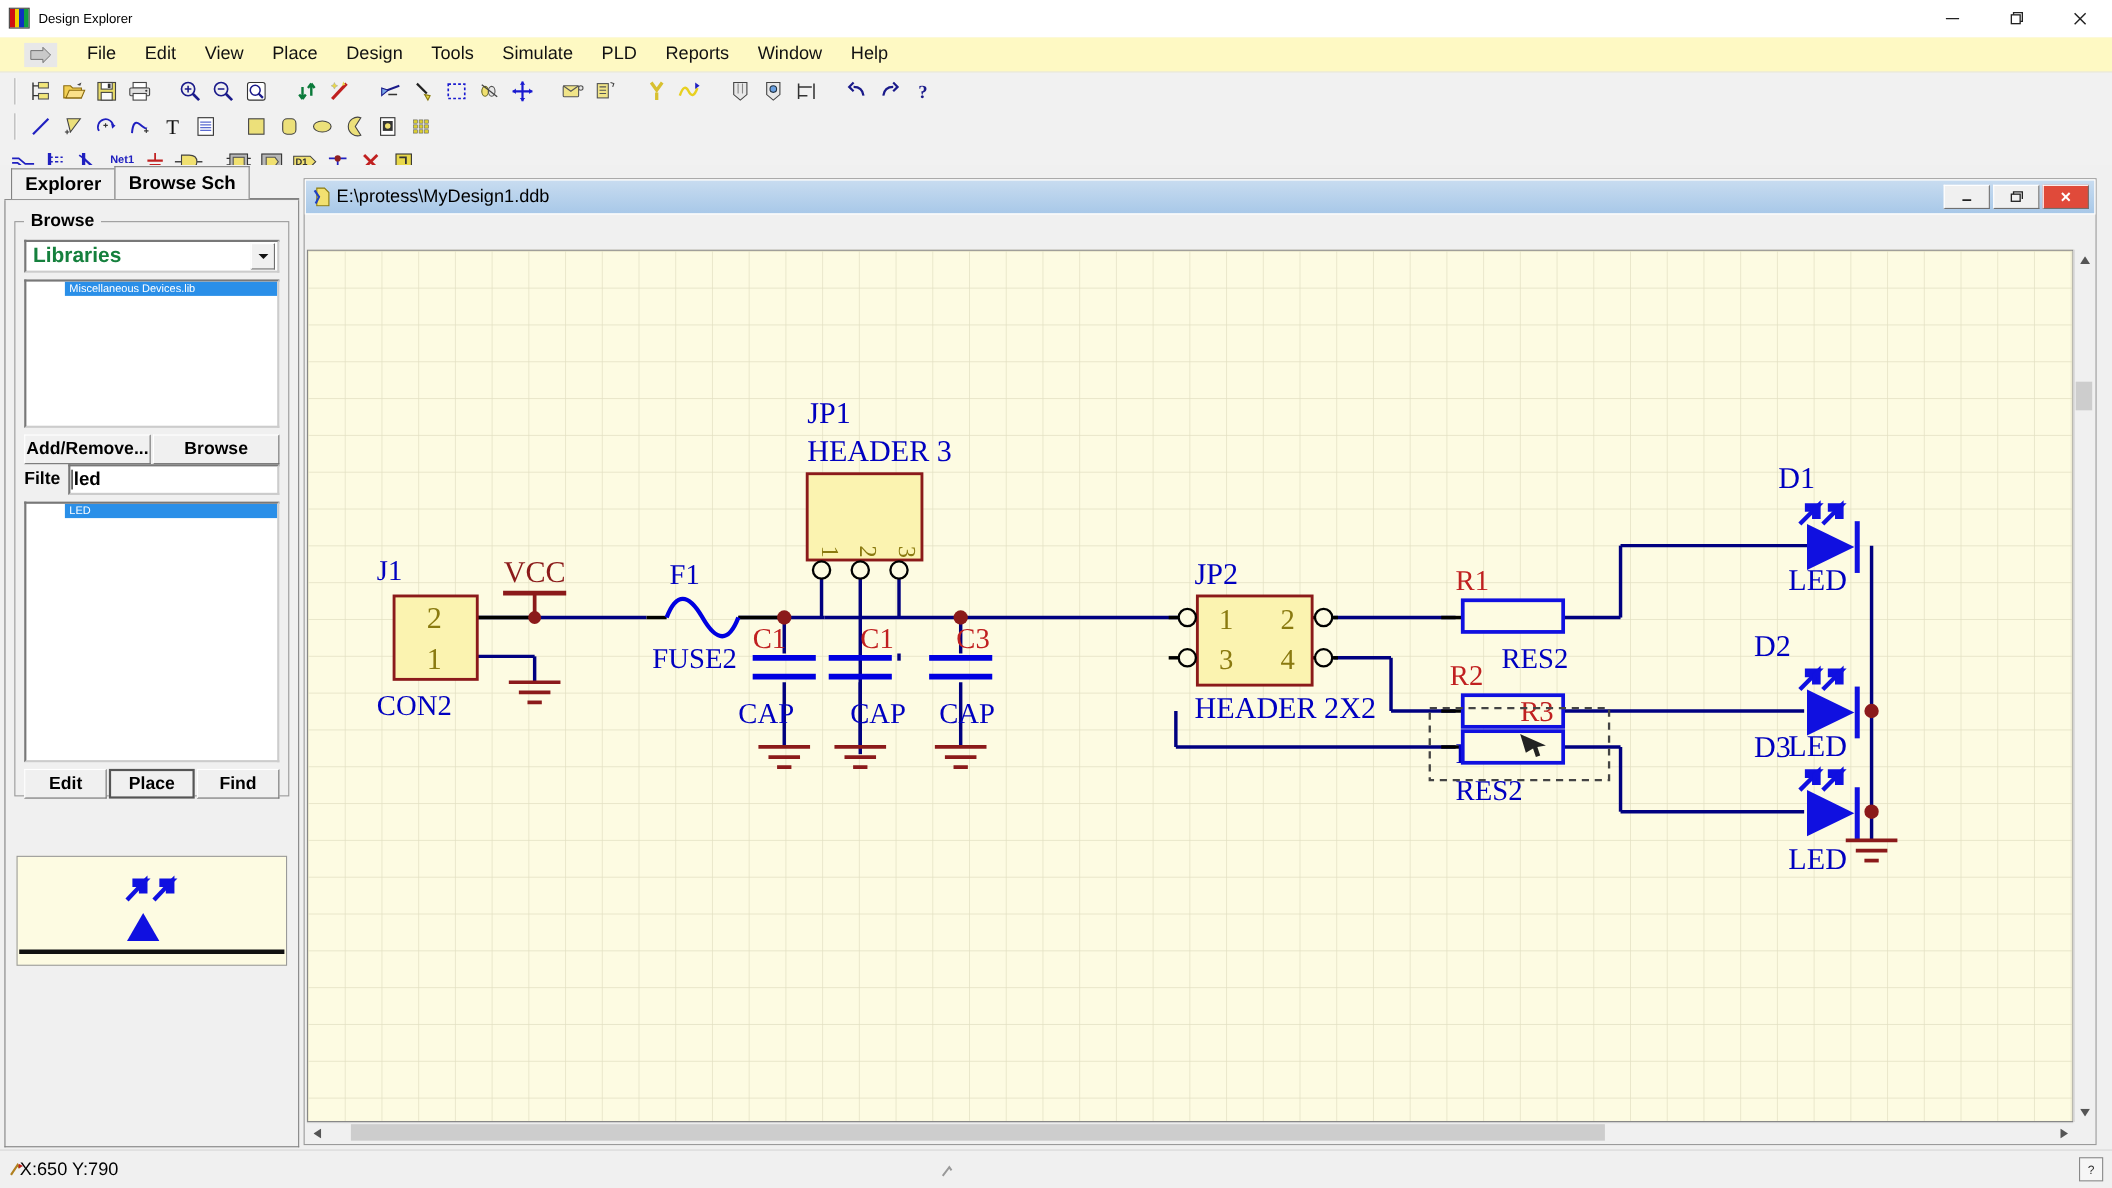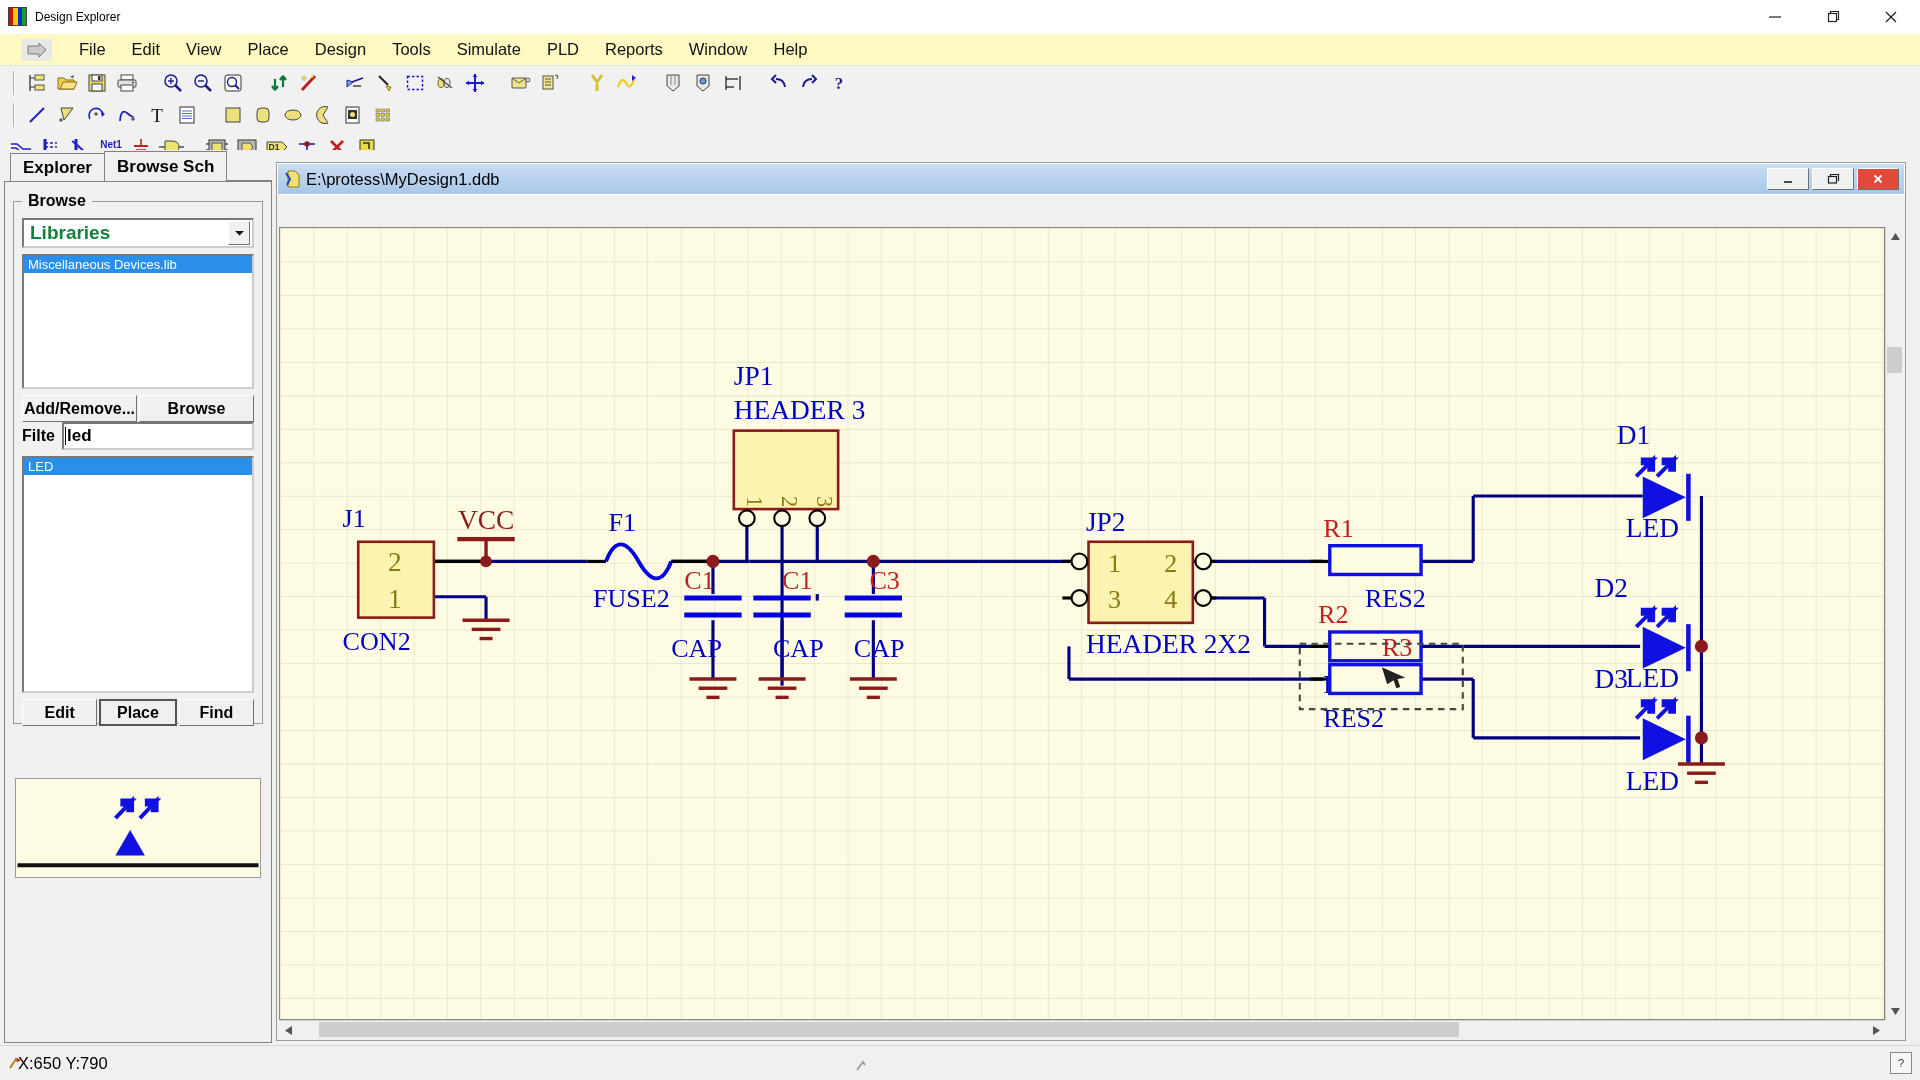--- a/index.html
+++ b/index.html
@@ -157,24 +157,25 @@
   }
   .listbox {
     border: 2px inset #ccc;
     background: #fff;
     margin-top: 6px;
     overflow: hidden;
   }
   #libs-list { height: 135px; }
   #comp-list { height: 237px; }
   .lb-item {
-    font-size: 13px; color: #000;
+    font-size: 10px; color: #000;
     padding: 1px 4px;
     white-space: nowrap;
     cursor: default;
+    margin-left: 35px;
   }
   .lb-item.selected { background: #2a8fe8; color: #fff; }
   .btnrow { display: flex; margin-top: 6px; gap: 2px; }
   .pbtn {
     flex: 1;
     height: 27px;
     background: #f0f0f0;
     border-top: 1.5px solid #ffffff;
     border-left: 1.5px solid #ffffff;
     border-right: 1.5px solid #707070;

